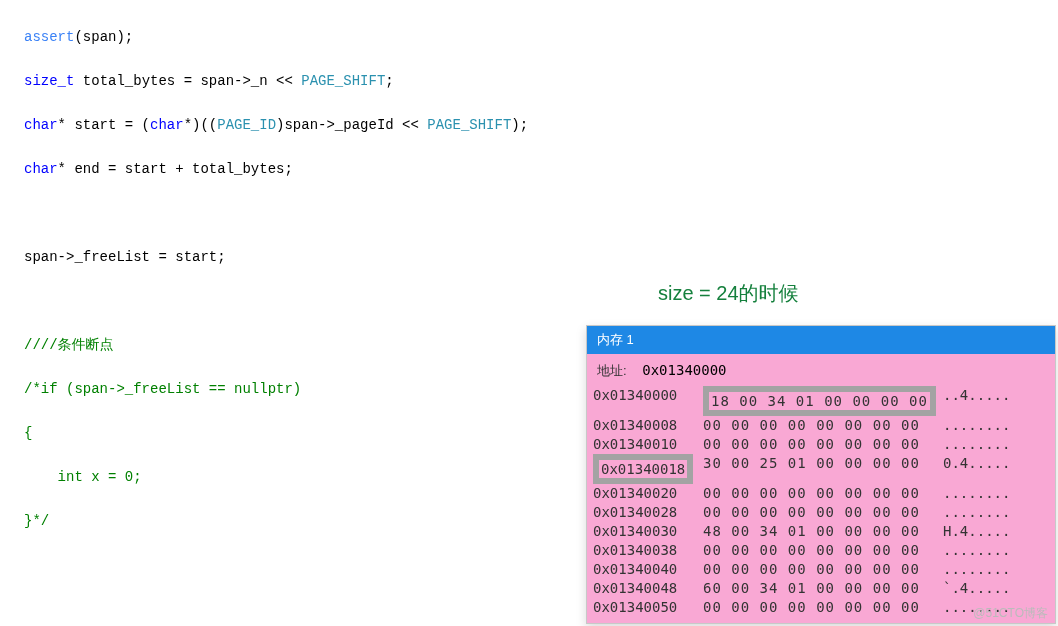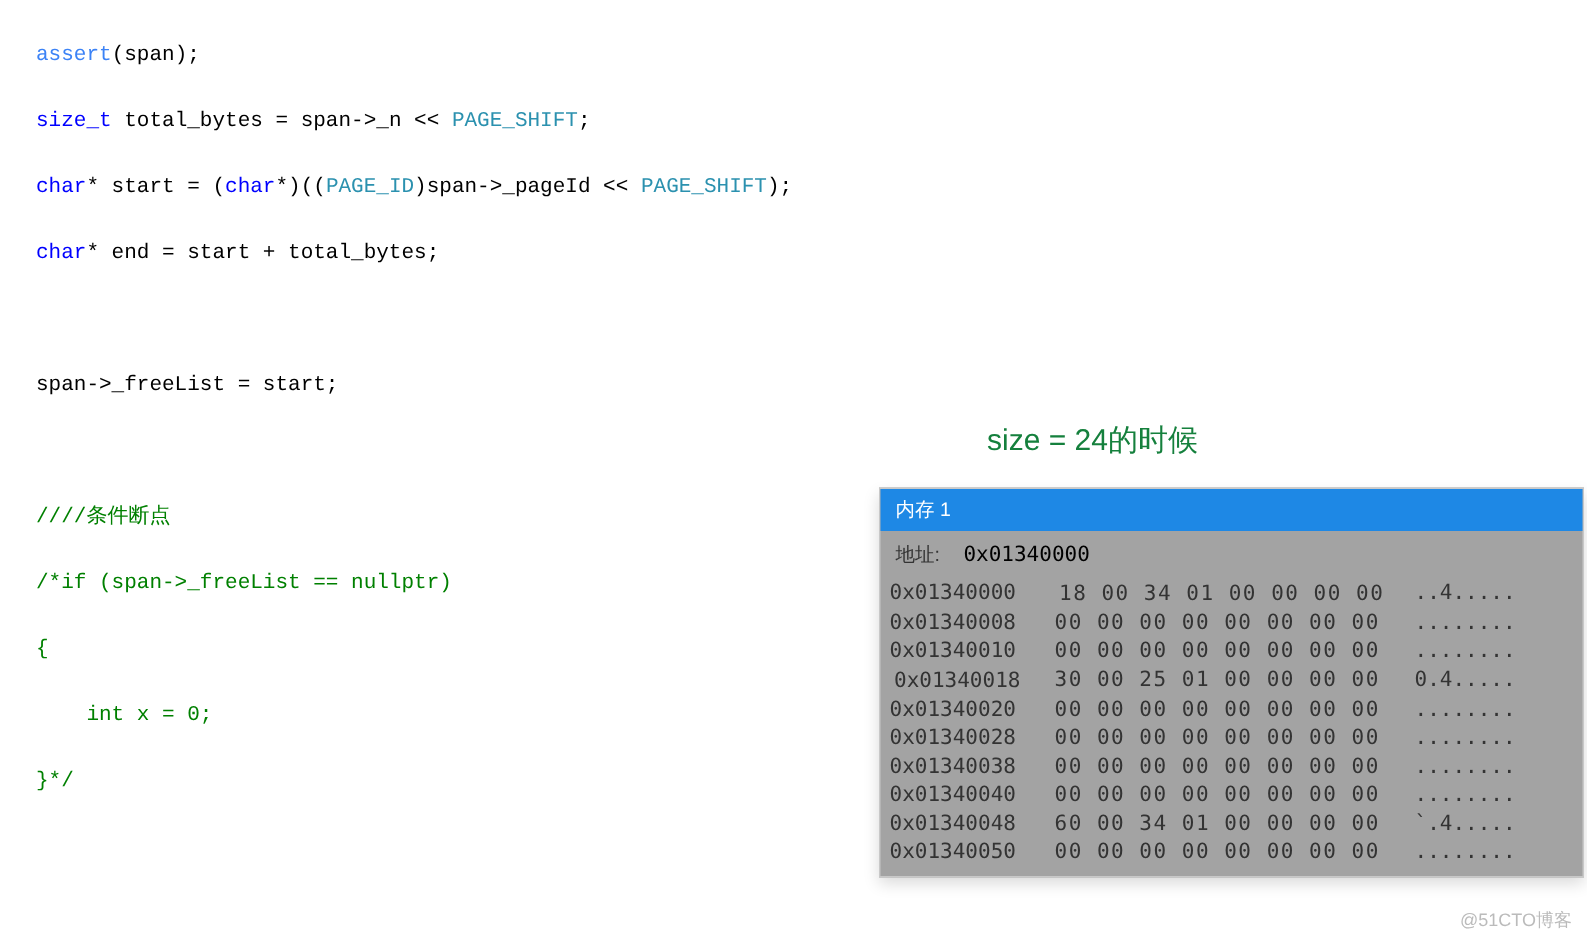--- a/index.html
+++ b/index.html
@@ -31,21 +31,21 @@
     font-family: "Microsoft YaHei", sans-serif;
     font-size: 20px;
     font-weight: 500;
   }
   .mem-window {
     position: absolute;
     left: 586px;
     top: 325px;
     width: 468px;
     border: 1px solid #c8c8c8;
-    background: #a3a3a3;
+    background: #f9a8d4;
     box-shadow: 0 4px 10px rgba(0,0,0,.15);
     font-family: Consolas, monospace;
   }
   .mem-title {
     background: #1e88e5;
     color: #fff;
     font-family: "Microsoft YaHei", sans-serif;
     font-size: 13px;
     padding: 5px 10px;
   }
@@ -69,21 +69,21 @@
   .mem-row {
     font-family: Consolas, monospace;
     font-size: 14px;
     line-height: 19px;
     color: #333;
     display: flex;
   }
   .mem-row .addr { width: 110px; color:#333; }
   .mem-row .bytes { width: 240px; letter-spacing: 1px; color:#333;}
   .mem-row .ascii { color:#333; }
-  .mem-box-red { border:1px solid #a3a3a3; padding:0 2px; display:inline-block; line-height:18px;}
+  .mem-box-red { border:6px solid #a3a3a3; padding:0 2px; display:inline-block; line-height:18px;}
   .watermark {
     position:absolute;
     right:10px;
     bottom:4px;
     color:#bbb;
     font-size:12px;
     font-family: "Microsoft YaHei", sans-serif;
   }
 </style>
 </head>
@@ -148,20 +148,25 @@
         <span class="addr">0x01340020</span>
         <span class="bytes">00 00 00 00 00 00 00 00</span>
         <span class="ascii">........</span>
       </div>
       <div class="mem-row">
         <span class="addr">0x01340028</span>
         <span class="bytes">00 00 00 00 00 00 00 00</span>
         <span class="ascii">........</span>
       </div>
       <div class="mem-row">
+        <span class="addr">0x01340030</span>
+        <span class="bytes">48 00 34 01 00 00 00 00</span>
+        <span class="ascii">H.4.....</span>
+      </div>
+      <div class="mem-row">
         <span class="addr">0x01340038</span>
         <span class="bytes">00 00 00 00 00 00 00 00</span>
         <span class="ascii">........</span>
       </div>
       <div class="mem-row">
         <span class="addr">0x01340040</span>
         <span class="bytes">00 00 00 00 00 00 00 00</span>
         <span class="ascii">........</span>
       </div>
       <div class="mem-row">

